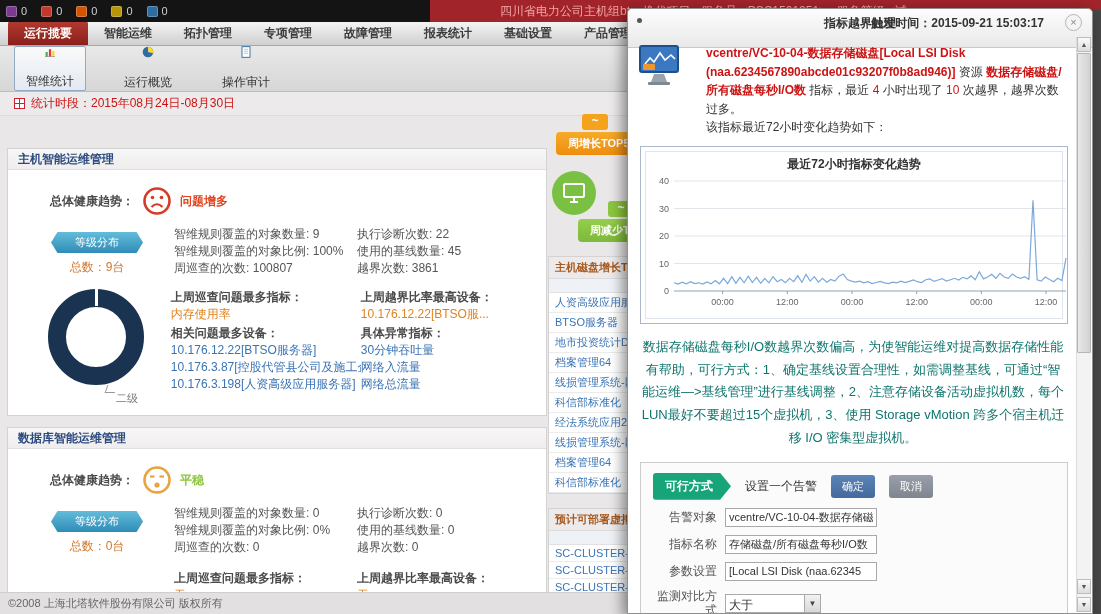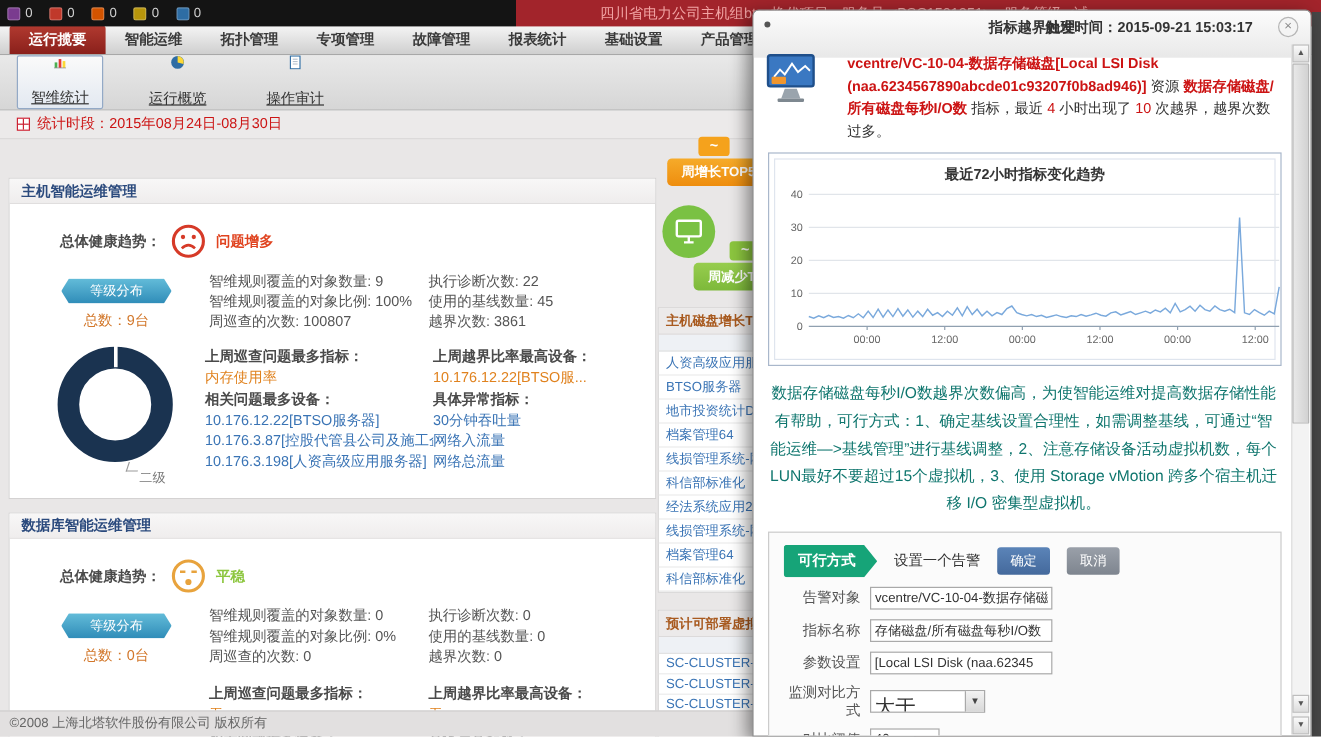--- a/index.html
+++ b/index.html
@@ -16,21 +16,21 @@
   .topbar-right { flex:1; background:#a2242b; display:flex; align-items:center; padding-left:70px; overflow:hidden; }
   .win-title { color:#f2a4a4; font-size:12px; white-space:nowrap; }
 
   
   .tabbar { position:absolute; top:22px; left:0; right:0; height:24px; background:linear-gradient(#f4f4f4,#cfcfcf); border-bottom:1px solid #a8a8a8; display:flex; align-items:flex-end; padding-left:8px; z-index:2; }
   .tab { padding:4px 16px 3px; font-size:12px; font-weight:bold; color:#3a3a3a; cursor:pointer; }
   .tab.active { background:linear-gradient(#b23a30,#8a201b); color:#fff; border-radius:3px 3px 0 0; }
 
   
   .toolbar { position:absolute; top:46px; left:0; right:0; height:46px; background:linear-gradient(#e9e9e9,#d6d6d6); border-bottom:1px solid #bcbcbc; display:flex; padding-left:14px; gap:26px; z-index:2; }
-  .tool-btn { width:72px; display:flex; flex-direction:column; align-items:center; justify-content:center; gap:16px; font-size:12px; color:#333; cursor:pointer;text-decoration:underline; }
+  .tool-btn { width:72px; display:flex; flex-direction:column; align-items:center; justify-content:center; gap:16px; font-size:12px; color:#333; cursor:pointer; }
   .tool-btn.selected { background:linear-gradient(#fafafa,#e3e9f1); border:1px solid #93a9c6; border-radius:2px; }
   .tool-ico { width:20px; height:18px; }
 
   
   .statline { position:absolute; top:92px; left:0; right:0; height:24px; display:flex; align-items:center; padding-left:14px; gap:6px; background:#eceaea; border-bottom:1px solid #dcdada; z-index:1; }
   .grid-ico { width:11px; height:11px; border:1px solid #c23; background:
       linear-gradient(#c23,#c23) 50% 0/1px 100% no-repeat,
       linear-gradient(#c23,#c23) 0 50%/100% 1px no-repeat,#fff; }
   .statline span { color:#cc1414; font-size:12px; }
 
@@ -105,21 +105,21 @@
   .way-badge { background:#16a478; color:#fff; font-weight:bold; padding:5px 18px 5px 12px; font-size:12px;
       clip-path:polygon(0 0,86% 0,100% 50%,86% 100%,0 100%); border-radius:3px; }
   .btn { border:none; color:#fff; font-size:11px; padding:4px 11px; border-radius:3px; cursor:pointer; font-family:inherit; }
   .btn-blue { background:linear-gradient(#5b84b8,#44699c);text-align:right; }
   .btn-gray { background:linear-gradient(#9aa0a9,#7e858f); }
   .f-row { display:flex; margin-top:8px; align-items:center; }
   .f-label { width:64px; text-align:right; color:#555; margin-right:8px; line-height:1.2; }
   .f-input { border:1px solid #a9a9a9; height:19px; font-size:11px; color:#333; padding:0 3px; font-family:inherit; background:#fff; }
   .w150 { width:152px; } .w60 { width:58px; }
   .select { display:flex; width:96px; height:19px; border:1px solid #a9a9a9; background:#fff; cursor:pointer; }
-  .select .sel-text { flex:1; font-size:17px; color:#333; padding:2px 3px; overflow:hidden; white-space:nowrap; }
+  .select .sel-text { flex:1; font-size:12px; color:#333; padding:2px 3px; overflow:hidden; white-space:nowrap; }
   .sel-arrow { width:16px; background:linear-gradient(#f2f2f2,#d8d8d8); border-left:1px solid #a9a9a9; font-size:8px; color:#444; text-align:center; line-height:17px; }
 
   
   .scrollbar { position:absolute; top:28px; right:1px; bottom:1px; width:15px; background:#f3f3f3; border-left:1px solid #ddd; }
   .sb-btn { position:absolute; left:0; width:14px; height:15px; background:linear-gradient(#fafafa,#dcdcdc); border:1px solid #bdbdbd; font-size:7px; color:#555; text-align:center; line-height:14px; cursor:pointer; }
   .sb-up { top:0; } .sb-down { bottom:18px; } .sb-down2 { bottom:0; }
   .sb-thumb { position:absolute; left:0; top:16px; width:14px; height:300px; background:linear-gradient(90deg,#e8e8e8,#d2d2d2); border:1px solid #b5b5b5; border-radius:1px; cursor:pointer; }
 
   svg text { font-family:"Liberation Sans","DejaVu Sans",sans-serif; }
 </style>
@@ -369,20 +369,21 @@
       <div class="msg-row">
         <svg width="44" height="42" viewBox="0 0 44 42">
           <rect x="2" y="2" width="38" height="26" rx="2" fill="#3a78c2" stroke="#1f4f8a" stroke-width="2"></rect>
           <polyline points="7,20 12,14 16,18 22,9 27,16 33,11 37,15" fill="none" stroke="#fff" stroke-width="1.6"></polyline>
           <rect x="5" y="20" width="12" height="6" rx="1" fill="#f0962e"></rect>
           <path d="M16 30 L26 30 L29 38 L13 38 Z" fill="#9aa4ad"></path>
           <rect x="10" y="38" width="22" height="3" rx="1" fill="#7e8890"></rect>
         </svg>
         <div class="msg-text">
           <span class="red-b">vcentre/VC-10-04-数据存储磁盘[Local LSI Disk (naa.6234567890abcde01c93207f0b8ad946)]</span><span> 资源 </span><span class="red-b">数据存储磁盘/所有磁盘每秒I/O数</span><span> 指标，最近 </span><span class="red-n">4</span><span> 小时出现了 </span><span class="red-n">10</span><span> 次越界，越界次数过多。</span>
+          <div>该指标最近72小时变化趋势如下：</div>
         </div>
       </div>
 
       <div class="chart-box">
         <div class="chart-inner">
           <div class="chart-title">最近72小时指标变化趋势</div>
           <svg id="trend-svg" width="428" height="140" viewBox="0 0 428 140">
               <line x1="28" y1="118" x2="420" y2="118" stroke="#90a0b0" stroke-width="1"></line>
               <text x="23" y="121" text-anchor="end" font-size="9" fill="#666">0</text>
               <line x1="28" y1="90.5" x2="420" y2="90.5" stroke="#e1e5ea" stroke-width="1"></line>

